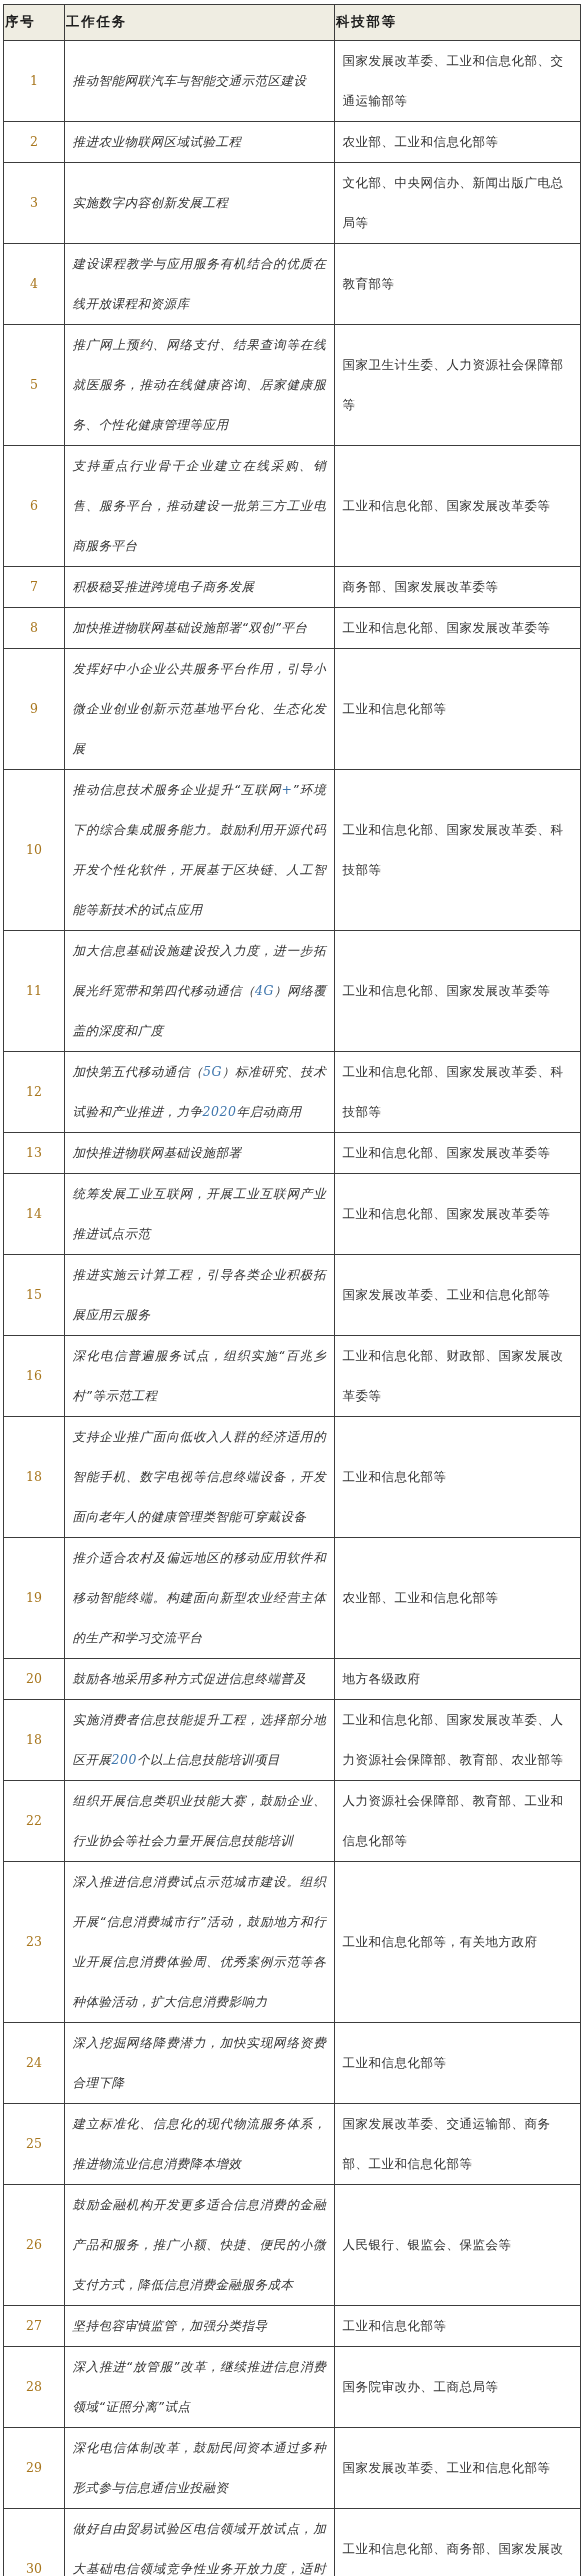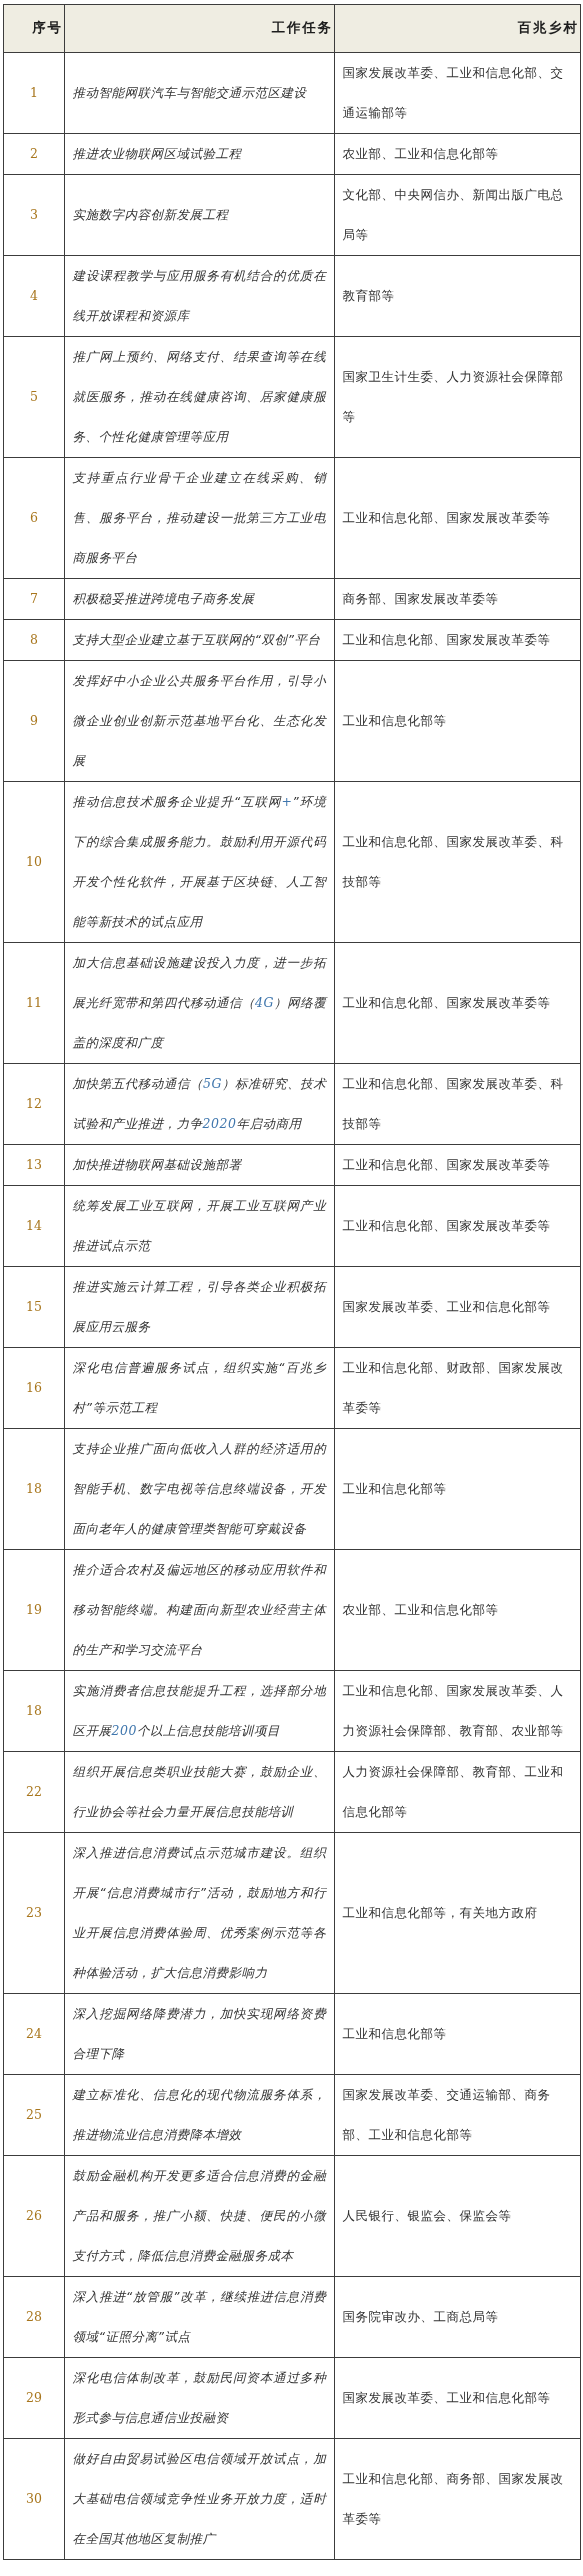--- a/index.html
+++ b/index.html
@@ -2,42 +2,42 @@
 <html><head>
 <meta charset="utf-8">
 <style>
   html,body{margin:0;padding:0;background:#ffffff;font-family:"DejaVu Sans","Liberation Sans",sans-serif;}
   .page{width:584px;box-sizing:border-box;padding:3.8px 2.9px;}
   table{border-collapse:collapse;table-layout:fixed;width:577px;}
   col.c-no{width:61px;}
   col.c-task{width:270px;}
   col.c-unit{width:246px;}
   th,td{border:1px solid #3c3c3c;vertical-align:middle;box-sizing:border-box;}
-  th{background:#efede2;color:#1d1d1d;font-weight:bold;font-size:13.4px;height:48px;text-align:right;letter-spacing:1.9px;}
+  th{background:#efede2;color:#1d1d1d;font-weight:bold;font-size:13.4px;height:36px;text-align:left;letter-spacing:1.9px;}
   td{font-size:12.5px;color:#333333;line-height:40px;padding:0 7.7px;}
   td.num{text-align:center;color:#a8761d;font-family:"DejaVu Serif","Liberation Serif",serif;font-size:12.5px;padding:0 1.9px;}
   td.task{text-align:justify;letter-spacing:0.5px;font-style:italic;}
   td.unit{text-align:left;letter-spacing:0.5px;}
   .latin{color:#3f76ad;font-family:"DejaVu Serif","Liberation Serif",serif;}
 </style>
 </head>
 <body>
 
 <div class="page">
   <table>
     <colgroup>
       <col class="c-no">
         <col class="c-task">
         <col class="c-unit">
     </colgroup>
     <thead>
       <tr>
         <th>序号</th>
         <th>工作任务</th>
-        <th>百兆乡村</th>
+        <th>科技部等</th>
       </tr>
     </thead>
     <tbody>
         <tr>
           <td class="num">1</td>
           <td class="task">推动智能网联汽车与智能交通示范区建设</td>
           <td class="unit">国家发展改革委、工业和信息化部、交通运输部等</td>
         </tr>
         <tr>
           <td class="num">2</td>
@@ -64,21 +64,21 @@
           <td class="task">支持重点行业骨干企业建立在线采购、销售、服务平台，推动建设一批第三方工业电商服务平台</td>
           <td class="unit">工业和信息化部、国家发展改革委等</td>
         </tr>
         <tr>
           <td class="num">7</td>
           <td class="task">积极稳妥推进跨境电子商务发展</td>
           <td class="unit">商务部、国家发展改革委等</td>
         </tr>
         <tr>
           <td class="num">8</td>
-          <td class="task">支持大型企业建立基于互联网的“双创”平台</td>
+          <td class="task">加快推进物联网基础设施部署“双创”平台</td>
           <td class="unit">工业和信息化部、国家发展改革委等</td>
         </tr>
         <tr>
           <td class="num">9</td>
           <td class="task">发挥好中小企业公共服务平台作用，引导小微企业创业创新示范基地平台化、生态化发展</td>
           <td class="unit">工业和信息化部等</td>
         </tr>
         <tr>
           <td class="num">10</td>
           <td class="task">推动信息技术服务企业提升“互联网<span class="latin">+</span>”环境下的综合集成服务能力。鼓励利用开源代码开发个性化软件，开展基于区块链、人工智能等新技术的试点应用</td>
@@ -118,20 +118,25 @@
           <td class="num">18</td>
           <td class="task">支持企业推广面向低收入人群的经济适用的智能手机、数字电视等信息终端设备，开发面向老年人的健康管理类智能可穿戴设备</td>
           <td class="unit">工业和信息化部等</td>
         </tr>
         <tr>
           <td class="num">19</td>
           <td class="task">推介适合农村及偏远地区的移动应用软件和移动智能终端。构建面向新型农业经营主体的生产和学习交流平台</td>
           <td class="unit">农业部、工业和信息化部等</td>
         </tr>
         <tr>
+          <td class="num">20</td>
+          <td class="task">鼓励各地采用多种方式促进信息终端普及</td>
+          <td class="unit">地方各级政府</td>
+        </tr>
+        <tr>
           <td class="num">18</td>
           <td class="task">实施消费者信息技能提升工程，选择部分地区开展<span class="latin">200</span>个以上信息技能培训项目</td>
           <td class="unit">工业和信息化部、国家发展改革委、人力资源社会保障部、教育部、农业部等</td>
         </tr>
         <tr>
           <td class="num">22</td>
           <td class="task">组织开展信息类职业技能大赛，鼓励企业、行业协会等社会力量开展信息技能培训</td>
           <td class="unit">人力资源社会保障部、教育部、工业和信息化部等</td>
         </tr>
         <tr>
@@ -148,20 +153,25 @@
           <td class="num">25</td>
           <td class="task">建立标准化、信息化的现代物流服务体系，推进物流业信息消费降本增效</td>
           <td class="unit">国家发展改革委、交通运输部、商务部、工业和信息化部等</td>
         </tr>
         <tr>
           <td class="num">26</td>
           <td class="task">鼓励金融机构开发更多适合信息消费的金融产品和服务，推广小额、快捷、便民的小微支付方式，降低信息消费金融服务成本</td>
           <td class="unit">人民银行、银监会、保监会等</td>
         </tr>
         <tr>
+          <td class="num">27</td>
+          <td class="task">坚持包容审慎监管，加强分类指导</td>
+          <td class="unit">工业和信息化部等</td>
+        </tr>
+        <tr>
           <td class="num">28</td>
           <td class="task">深入推进“放管服”改革，继续推进信息消费领域“证照分离”试点</td>
           <td class="unit">国务院审改办、工商总局等</td>
         </tr>
         <tr>
           <td class="num">29</td>
           <td class="task">深化电信体制改革，鼓励民间资本通过多种形式参与信息通信业投融资</td>
           <td class="unit">国家发展改革委、工业和信息化部等</td>
         </tr>
         <tr>

